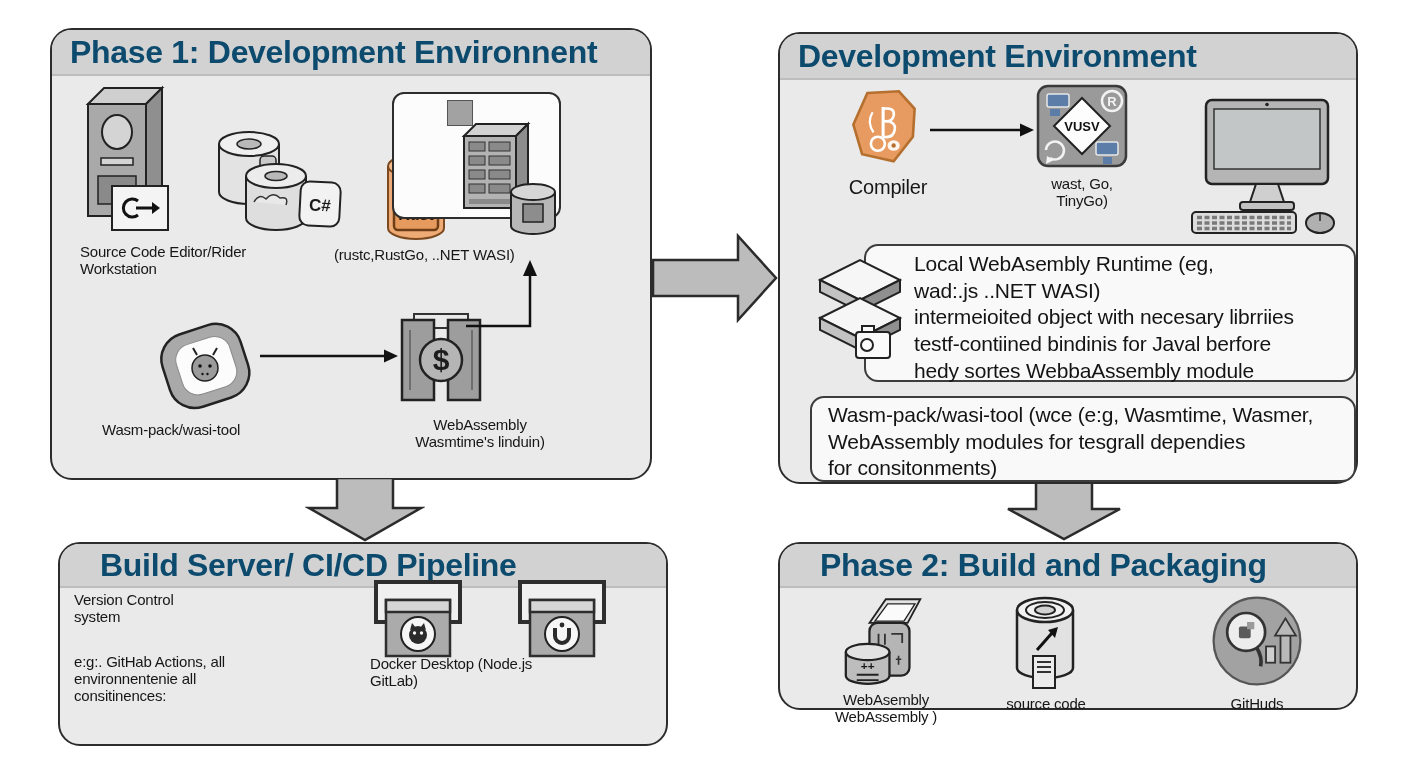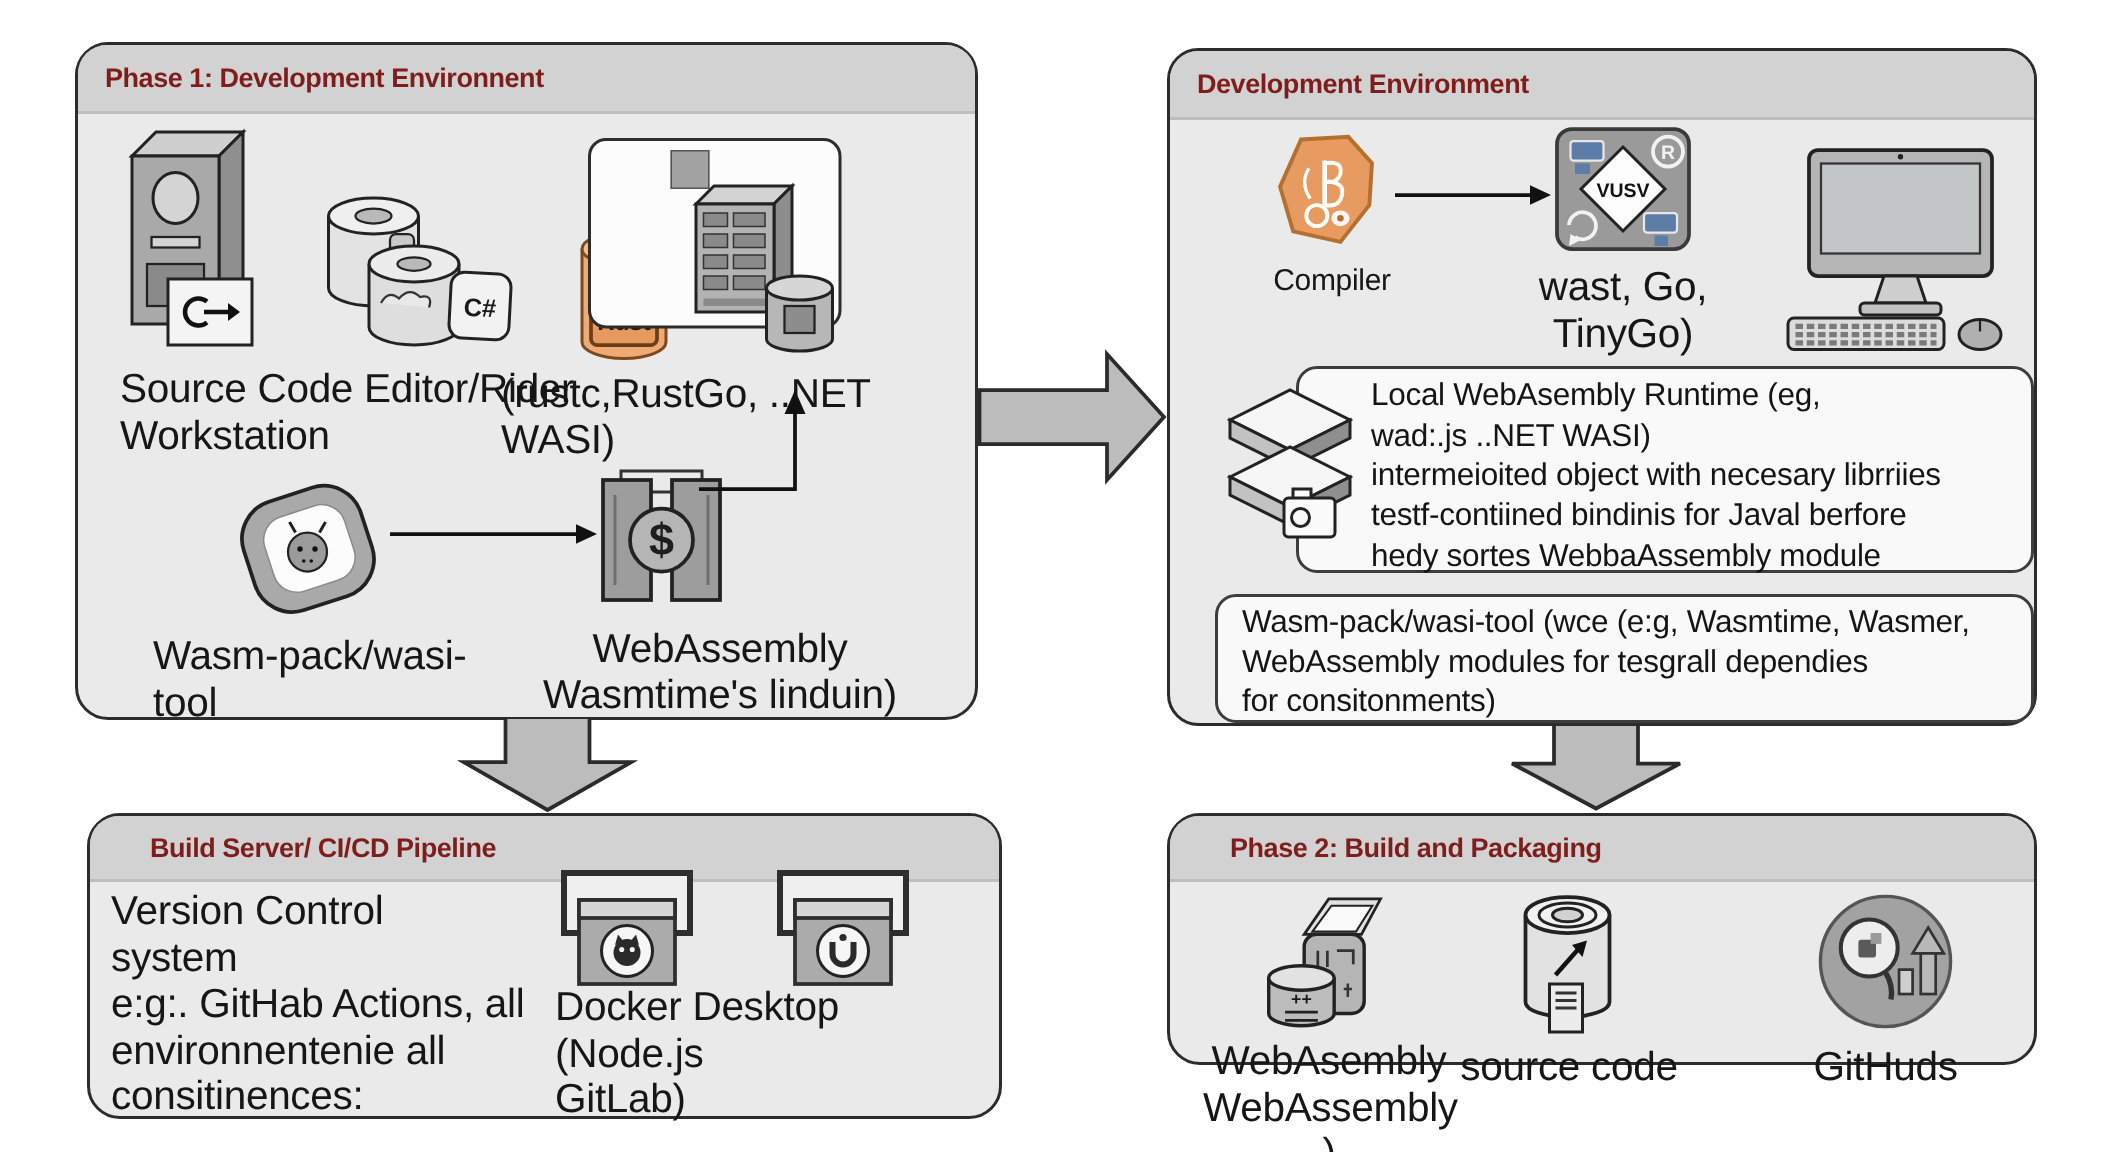--- a/index.html
+++ b/index.html
@@ -3,23 +3,23 @@
 <meta charset="utf-8">
 <style>
   html,body{margin:0;padding:0;background:#fff;}
   #canvas{position:relative;width:1408px;height:768px;background:#ffffff;overflow:hidden;
           font-family:"Liberation Sans",sans-serif;color:#141414;}
   .abs{position:absolute;}
   .panel{position:absolute;background:#eaeaea;border:2.5px solid #2c2c2c;border-radius:22px;box-sizing:border-box;}
   .hdr{position:absolute;left:0;top:0;right:0;height:46px;background:#d2d2d2;
        border-radius:19px 19px 0 0;border-bottom:2px solid #bdbdbd;
        display:flex;align-items:center;padding-left:18px;box-sizing:border-box;
-       font-weight:700;font-size:18px;letter-spacing:-0.3px;color:#7f1d1d;}
+       font-weight:700;font-size:32px;letter-spacing:-0.3px;color:#0c4a6e;}
   .hdr.short{height:44px;padding-left:40px;}
-  .lbl{position:absolute;white-space:pre-line;font-size:27px;line-height:1.13;color:#161616;letter-spacing:-0.2px;}
+  .lbl{position:absolute;white-space:pre-line;font-size:15px;line-height:1.13;color:#161616;letter-spacing:-0.2px;}
   .lbl.ctr{text-align:center;}
   .box{position:absolute;background:#f9f9f9;border:2px solid #3d3d3d;border-radius:14px;box-sizing:border-box;}
   .boxtext{white-space:pre-line;font-size:21px;line-height:1.27;color:#141414;letter-spacing:-0.2px;}
   svg{display:block;}
 </style>
 </head>
 <body>
 
 <div id="canvas">
 
@@ -134,21 +134,21 @@
   <svg class="abs" style="left:652px;top:232px;" width="126" height="92" viewBox="0 0 126 92">
     <polygon points="1,28 86,28 86,4 124,46 86,88 86,64 1,64" fill="#bcbcbc" stroke="#2b2b2b" stroke-width="2.5"></polygon>
   </svg>
   <svg class="abs" style="left:305px;top:478px;" width="120" height="64" viewBox="0 0 120 64">
     <polygon points="32,0 88,0 88,30 116,30 60,62 4,30 32,30" fill="#bcbcbc" stroke="#2b2b2b" stroke-width="2.5"></polygon>
   </svg>
   <svg class="abs" style="left:1006px;top:482px;" width="118" height="60" viewBox="0 0 118 60">
     <polygon points="30,0 86,0 86,27 114,27 58,57 2,27 30,27" fill="#bcbcbc" stroke="#2b2b2b" stroke-width="2.5"></polygon>
   </svg>
 
-  <div class="panel" style="left:778px;top:32px;width:580px;height:452px;border-radius:21px;">
+  <div class="panel" style="left:778px;top:32px;width:580px;height:452px;">
     <div class="hdr">
       <span>Development Environment</span>
     </div>
 
     <svg class="abs" style="left:64px;top:52px;" width="80" height="84" viewBox="0 0 90 96">
       <polygon points="26,8 62,6 80,26 78,58 56,86 20,78 10,44" fill="#e89b60" stroke="#b5702f" stroke-width="3"></polygon>
       <path d="M 44,24 v 34" stroke="#fff" stroke-width="3.5" fill="none"></path>
       <path d="M 44,26 q 14,-2 12,8 q -2,8 -12,6 q 16,0 13,11 q -2,9 -13,7" stroke="#fff" stroke-width="3" fill="none"></path>
       <path d="M 32,30 q -7,11 1,23" stroke="#fff" stroke-width="2.5" fill="none"></path>
       <circle cx="38" cy="66" r="8" fill="none" stroke="#fff" stroke-width="3"></circle>

